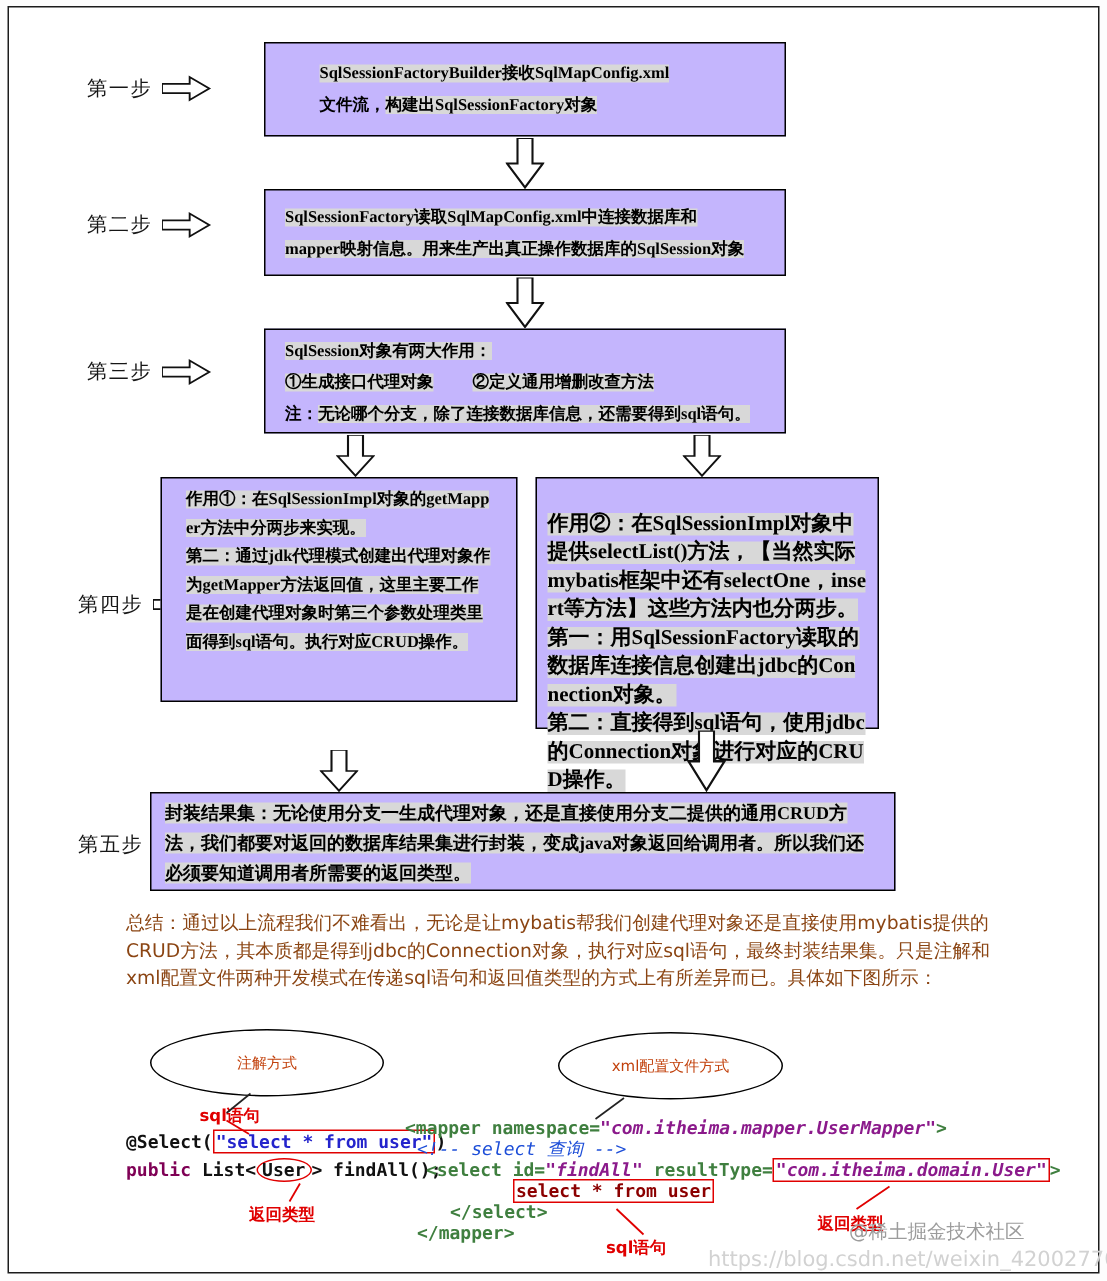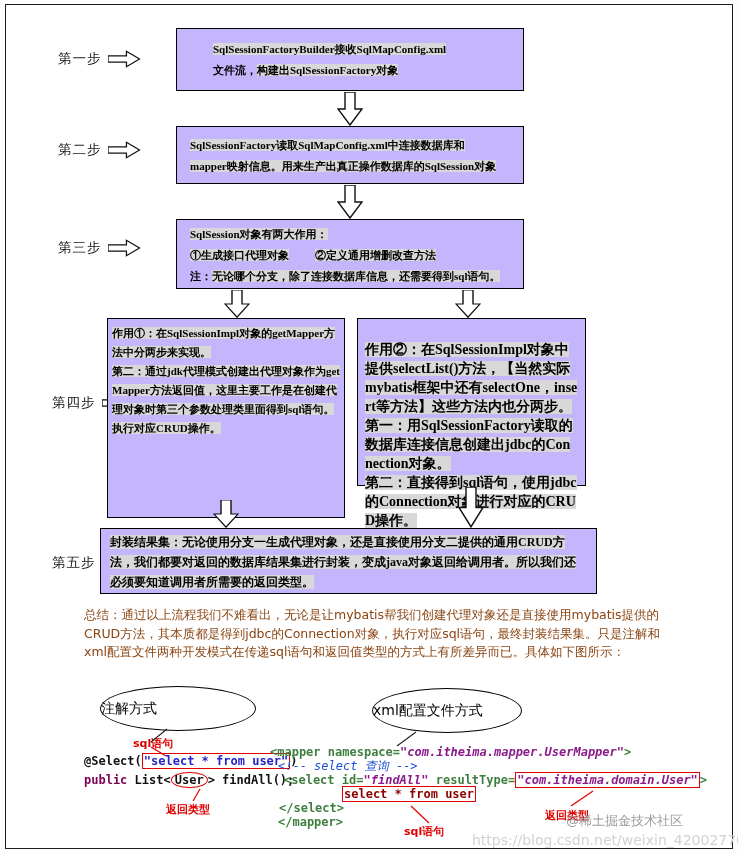--- a/index.html
+++ b/index.html
@@ -11,28 +11,28 @@
   .step-arrow{width:33px;height:18px}
   .fbox{position:absolute;border:1.4px solid #000;background:#c4b5fd;color:#000;font-weight:bold;
         font-family:Liberation Serif, serif}
   .fbox p{word-break:break-all}
   .hl{background:#d8d8d8}
   .nowrap{white-space:nowrap}
   .box1{left:176px;top:28px;width:348px;height:63px;font-size:11px;line-height:21px;padding:10px 6px 0 36px}
   .box2{left:176px;top:126px;width:348px;height:58px;font-size:11px;line-height:21px;padding:8px 6px 0 13px}
   .box3{left:176px;top:219px;width:348px;height:70px;font-size:11px;line-height:21px;padding:4px 6px 0 13px}
   .gap{margin-left:26px}
-  .box4l{left:107px;top:318px;width:238px;height:200px;font-size:11px;line-height:19px;padding:5px 4px}
+  .box4l{left:107px;top:318px;width:238px;height:150px;font-size:11px;line-height:19px;padding:5px 16px}
   .box4r{left:357px;top:318px;width:229px;height:168px;font-size:14px;line-height:19px;padding:21px 7px}
   .box5{left:100px;top:528px;width:497px;height:66px;font-size:12px;line-height:20px;padding:3px 9px}
   .arrow{position:absolute}
   .summary{position:absolute;left:84px;top:606px;width:580px;font-size:12.5px;line-height:18.5px;
            color:#8b4513;word-break:break-all}
   .bubble{position:absolute;border:1px solid #000;border-radius:50%;display:flex;align-items:center;
-          justify-content:flex-start;font-size:14px;color:#000000;background:#fff;white-space:nowrap}
+          justify-content:center;font-size:10px;color:#c2410c;background:#fff;white-space:nowrap}
   .bubble1{left:100px;top:686px;width:156px;height:45px}
   .bubble2{left:372px;top:688px;width:150px;height:45px}
   .code{position:absolute;font-family:"DejaVu Sans Mono",monospace;font-weight:bold;white-space:nowrap;color:#111}
   .java{left:84px;top:752px;font-size:12px;line-height:19px}
   .xml{left:270px;top:745px;font-size:12px;line-height:14px}
   .kw{color:#7f0055}
   .str{color:#2424cc}
   .tag{color:#3f7f3f}
   .attrval{color:#8b1a8b;font-style:italic}
   .cmt{color:#1d4ed8;font-style:italic;font-weight:normal}
@@ -145,21 +145,21 @@
   <div class="code java">
     <div><span>@Select(</span><span class="redbox str">"select * from user"</span><span>)</span></div>
     <div><span class="kw">public</span><span> List&lt;</span><span class="redellipse">User</span><span>&gt; findAll();</span></div>
   </div>
 
   <div class="code xml">
     <div><span class="tag">&lt;mapper </span><span class="tag">namespace=</span><span class="attrval">"com.itheima.mapper.UserMapper"</span><span class="tag">&gt;</span></div>
     <div style="margin-left:8px"><span class="cmt">&lt;!-- select 查询 --&gt;</span></div>
     <div style="margin-left:14px"><span class="tag">&lt;select </span><span class="tag">id=</span><span class="attrval">"findAll"</span><span class="tag"> resultType=</span><span class="attrval redbox">"com.itheima.domain.User"</span><span class="tag">&gt;</span></div>
     <div style="margin-left:72px"><span class="sqlred redbox">select * from user</span></div>
-    <div style="margin-left:9px"><span class="tag">&lt;/select&gt;</span></div>
+    <div style="margin-left:30px"><span class="tag">&lt;/select&gt;</span></div>
     <div style="margin-left:8px"><span class="tag">&lt;/mapper&gt;</span></div>
   </div>
 
   <span class="red-label" style="left:133px;top:736px">sql语句</span>
   <span class="red-label" style="left:166px;top:802px">返回类型</span>
   <span class="red-label" style="left:404px;top:824px">sql语句</span>
   <span class="red-label" style="left:545px;top:808px">返回类型</span>
 
   <span class="wm1">@稀土掘金技术社区</span>
   <span class="wm2">https://blog.csdn.net/weixin_42002770</span>

